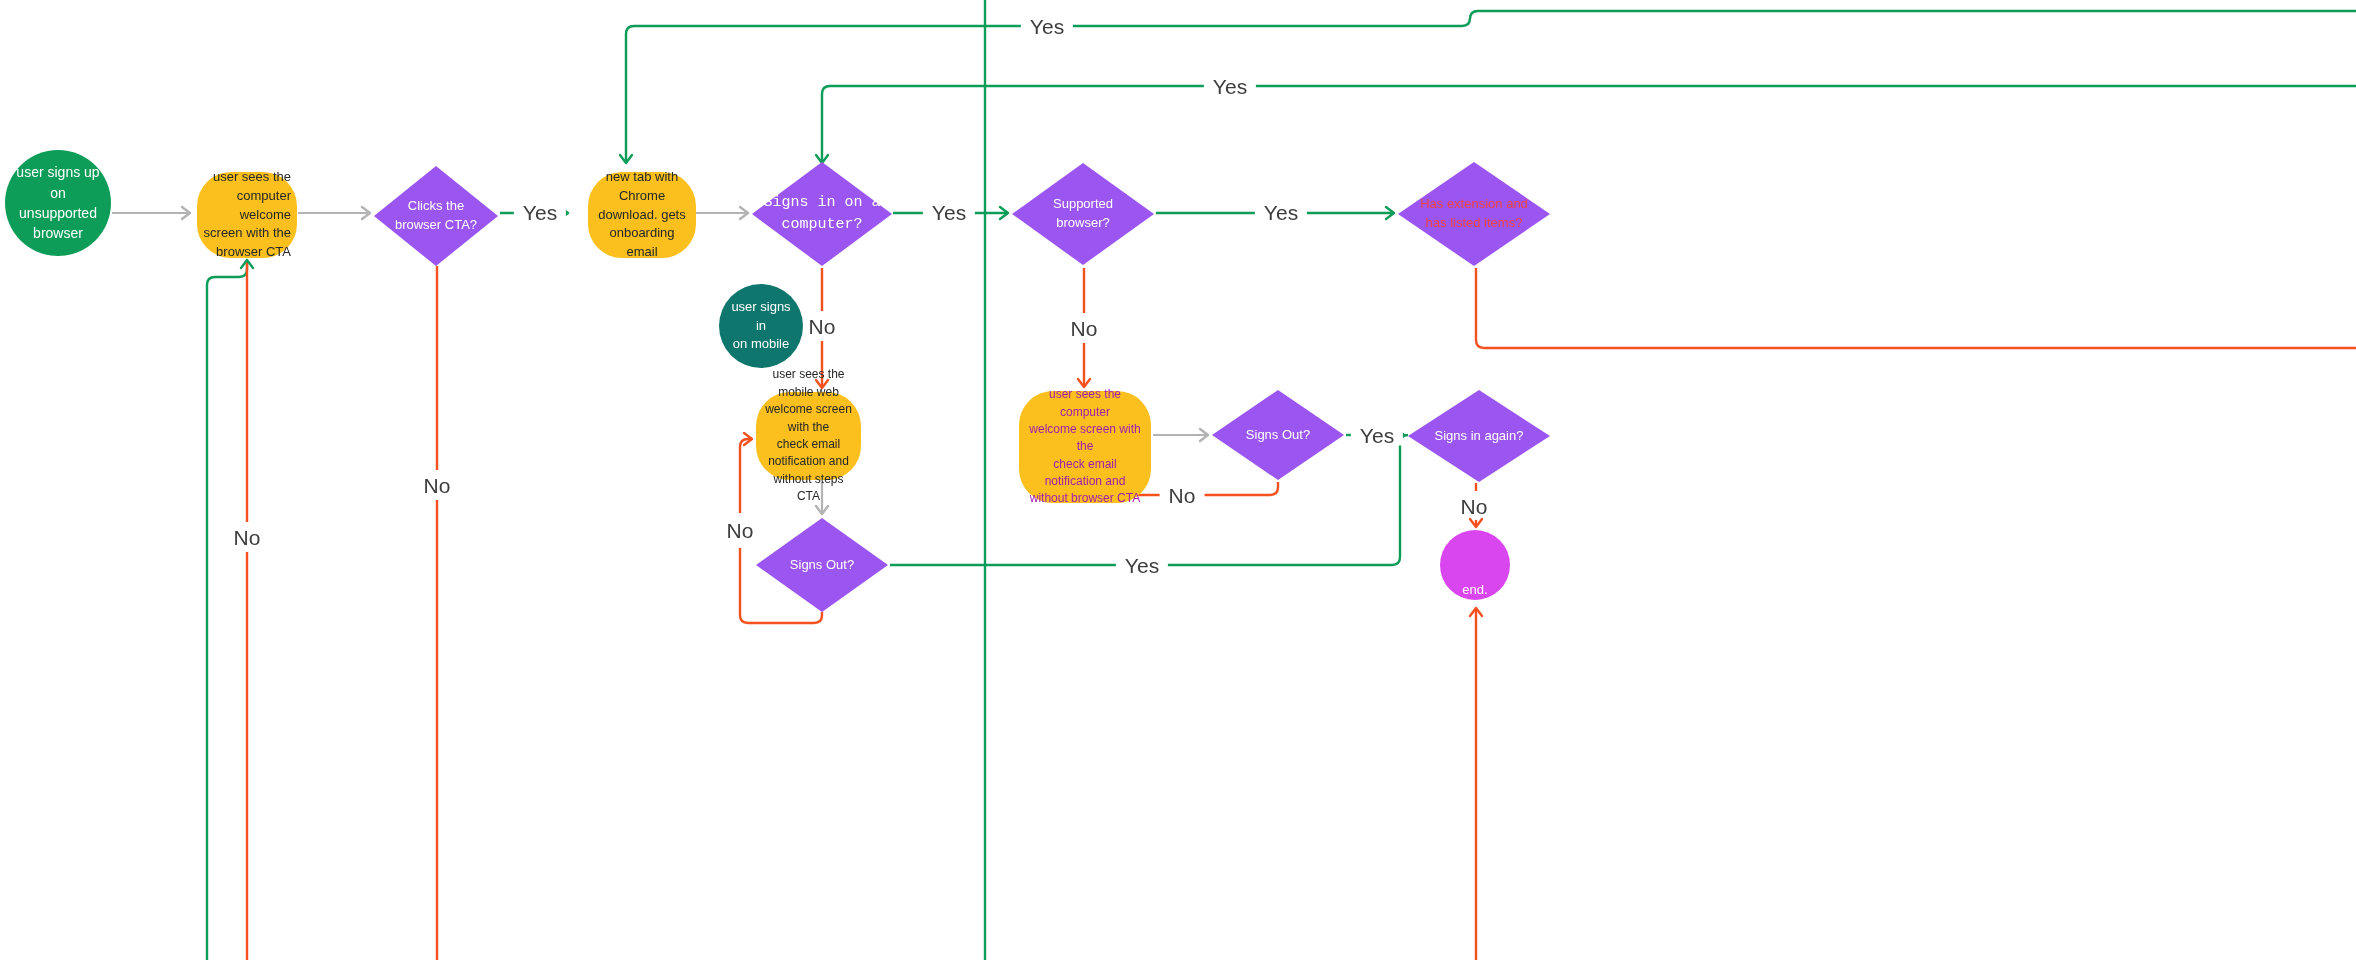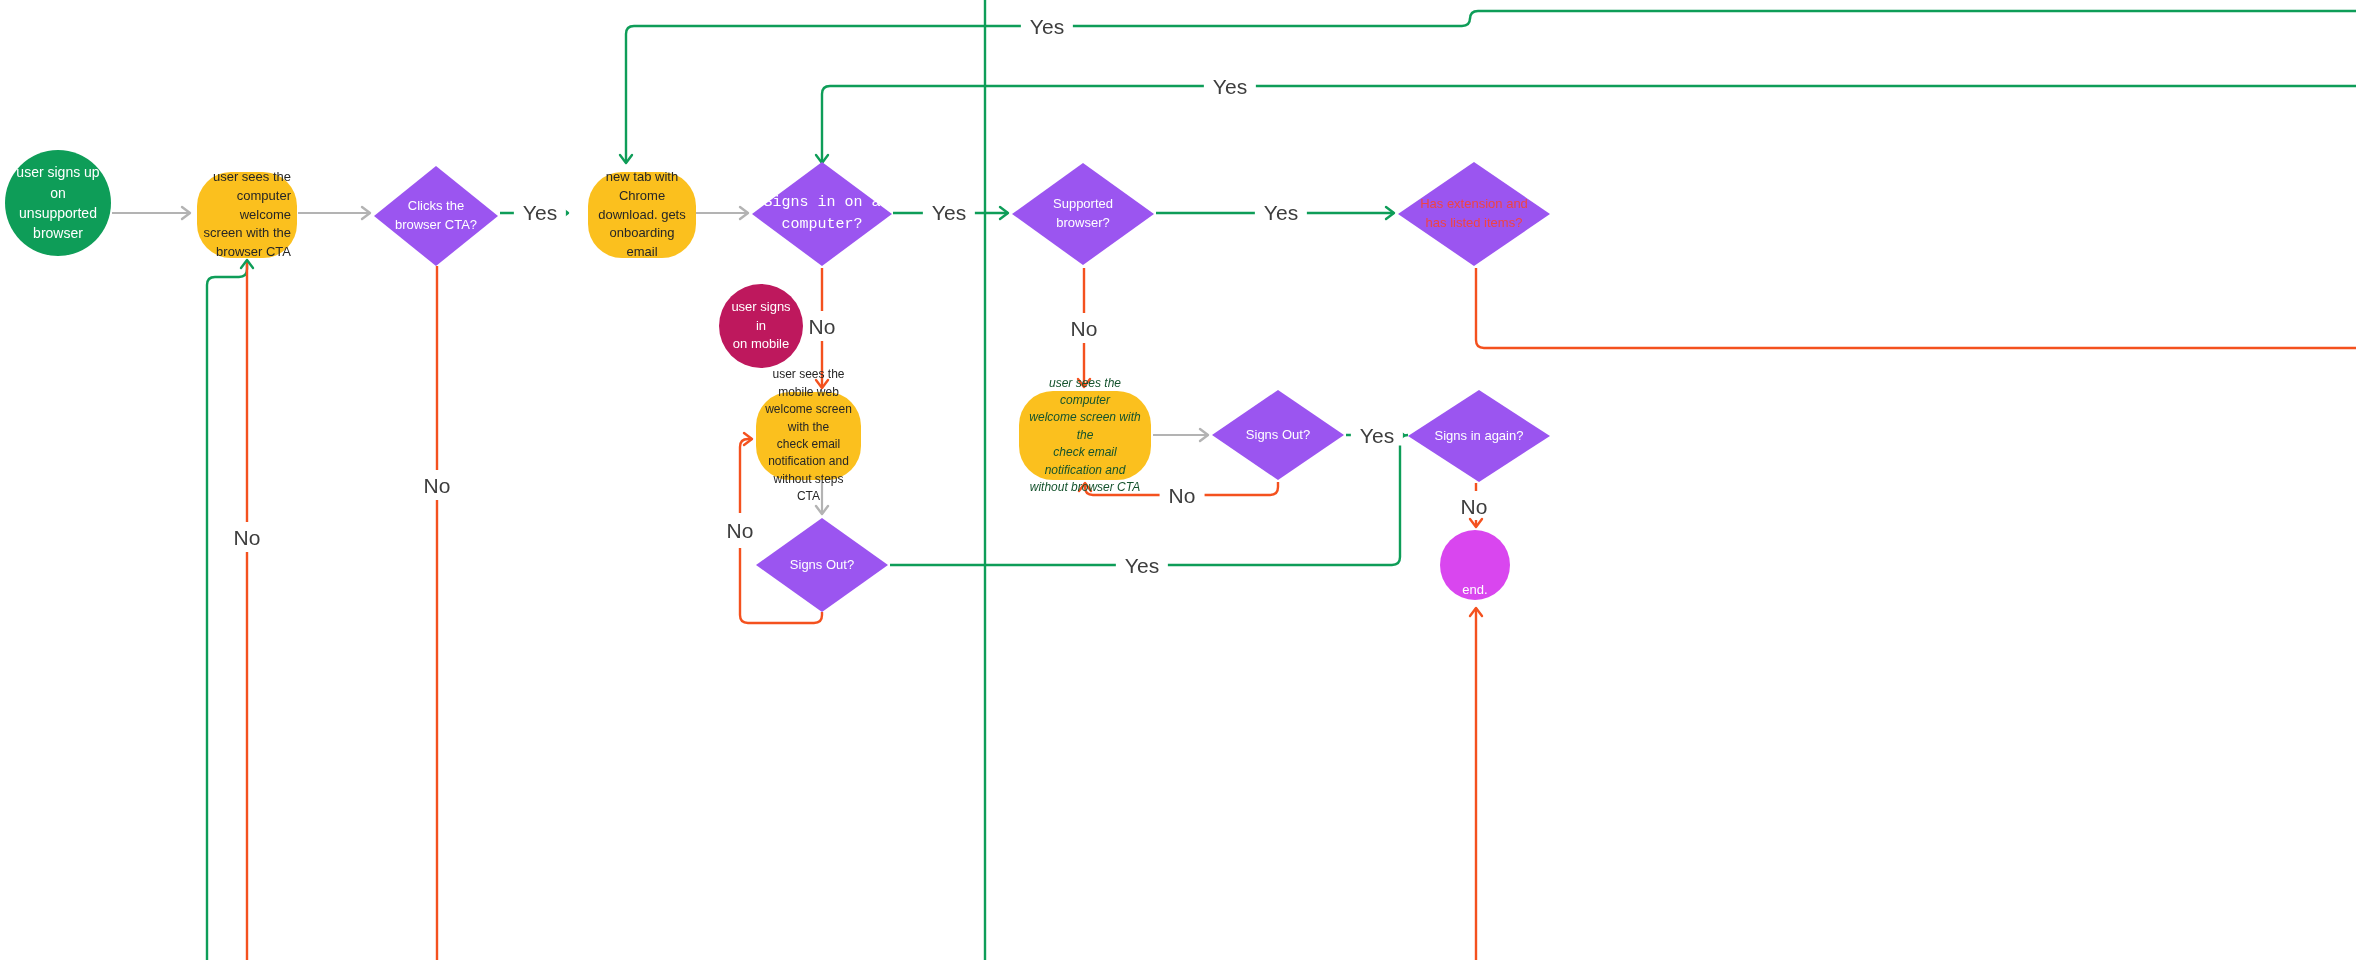--- a/index.html
+++ b/index.html
@@ -142,40 +142,40 @@
       <div class="node n-rounded" style="left: 588px; top: 172px; width: 108px; height: 86px; font-size: 13px; color: rgb(38, 38, 38); background: rgb(251, 192, 30);">
         <span class="label">new tab with Chrome
 download. gets
 onboarding email</span>
       </div>
       <div class="node n-diamond-wrap" style="left: 752px; top: 162px; width: 140px; height: 104px; font-size: 15px; color: rgb(255, 255, 255); font-family: Liberation Mono, monospace;">
         <div class="dia" style="background: rgb(155, 85, 240);"></div>
         <span class="label">Signs in on a
 computer?</span>
       </div>
-      <div class="node n-circle" style="left: 719px; top: 284px; width: 84px; height: 84px; font-size: 13px; color: rgb(255, 255, 255); background: #be185d;">
+      <div class="node n-circle" style="left: 719px; top: 284px; width: 84px; height: 84px; font-size: 13px; color: rgb(255, 255, 255); background: #0f766e;">
         <span class="label">user signs in
 on mobile</span>
       </div>
       <div class="node n-rounded" style="left: 756px; top: 392px; width: 105px; height: 88px; font-size: 12px; color: rgb(38, 38, 38); background: rgb(251, 192, 30);">
         <span class="label">user sees the mobile web
 welcome screen with the
 check email notification and
 without steps CTA</span>
       </div>
       <div class="node n-diamond-wrap" style="left: 756px; top: 518px; width: 132px; height: 94px; font-size: 13px; color: rgb(255, 255, 255);">
         <div class="dia" style="background: rgb(155, 85, 240);"></div>
         <span class="label">Signs Out?</span>
       </div>
       <div class="node n-diamond-wrap" style="left: 1012px; top: 163px; width: 142px; height: 102px; font-size: 13px; color: rgb(255, 255, 255); justify-content: flex-end;">
         <div class="dia" style="background: rgb(155, 85, 240);"></div>
         <span class="label">Supported
 browser?</span>
       </div>
-      <div class="node n-rounded" style="left: 1019px; top: 391px; width: 132px; height: 89px; font-size: 12px; color: #14532d; background: rgb(251, 192, 30); font-style: italic;">
+      <div class="node n-rounded" style="left: 1019px; top: 391px; width: 132px; height: 112px; font-size: 12px; color: #a21caf; background: rgb(251, 192, 30);">
         <span class="label">user sees the computer
 welcome screen with the
 check email notification and
 without browser CTA</span>
       </div>
       <div class="node n-diamond-wrap" style="left: 1212px; top: 390px; width: 132px; height: 90px; font-size: 13px; color: rgb(255, 255, 255);">
         <div class="dia" style="background: rgb(155, 85, 240);"></div>
         <span class="label">Signs Out?</span>
       </div>
       <div class="node n-diamond-wrap" style="left: 1398px; top: 162px; width: 152px; height: 104px; font-size: 13px; color: #ef4444;">

